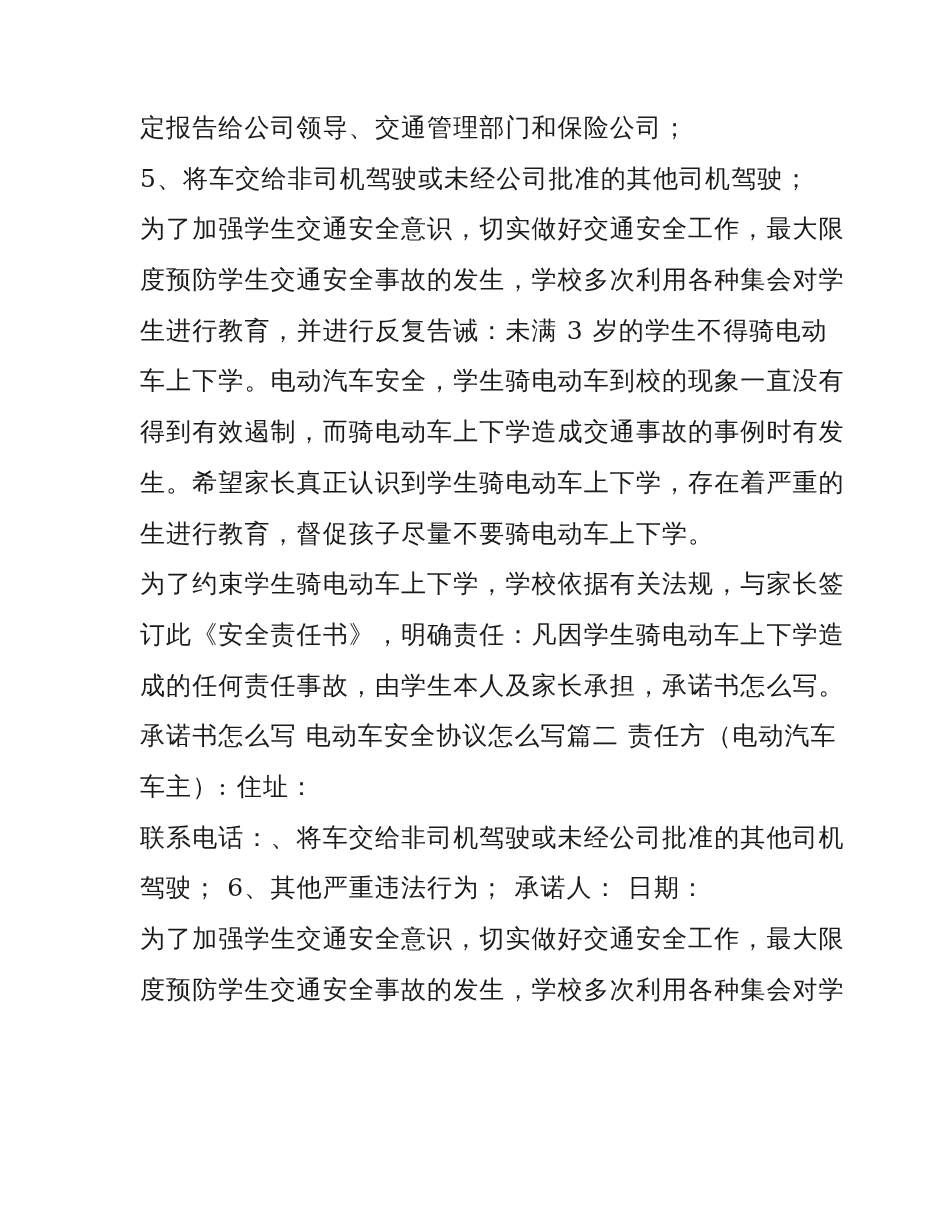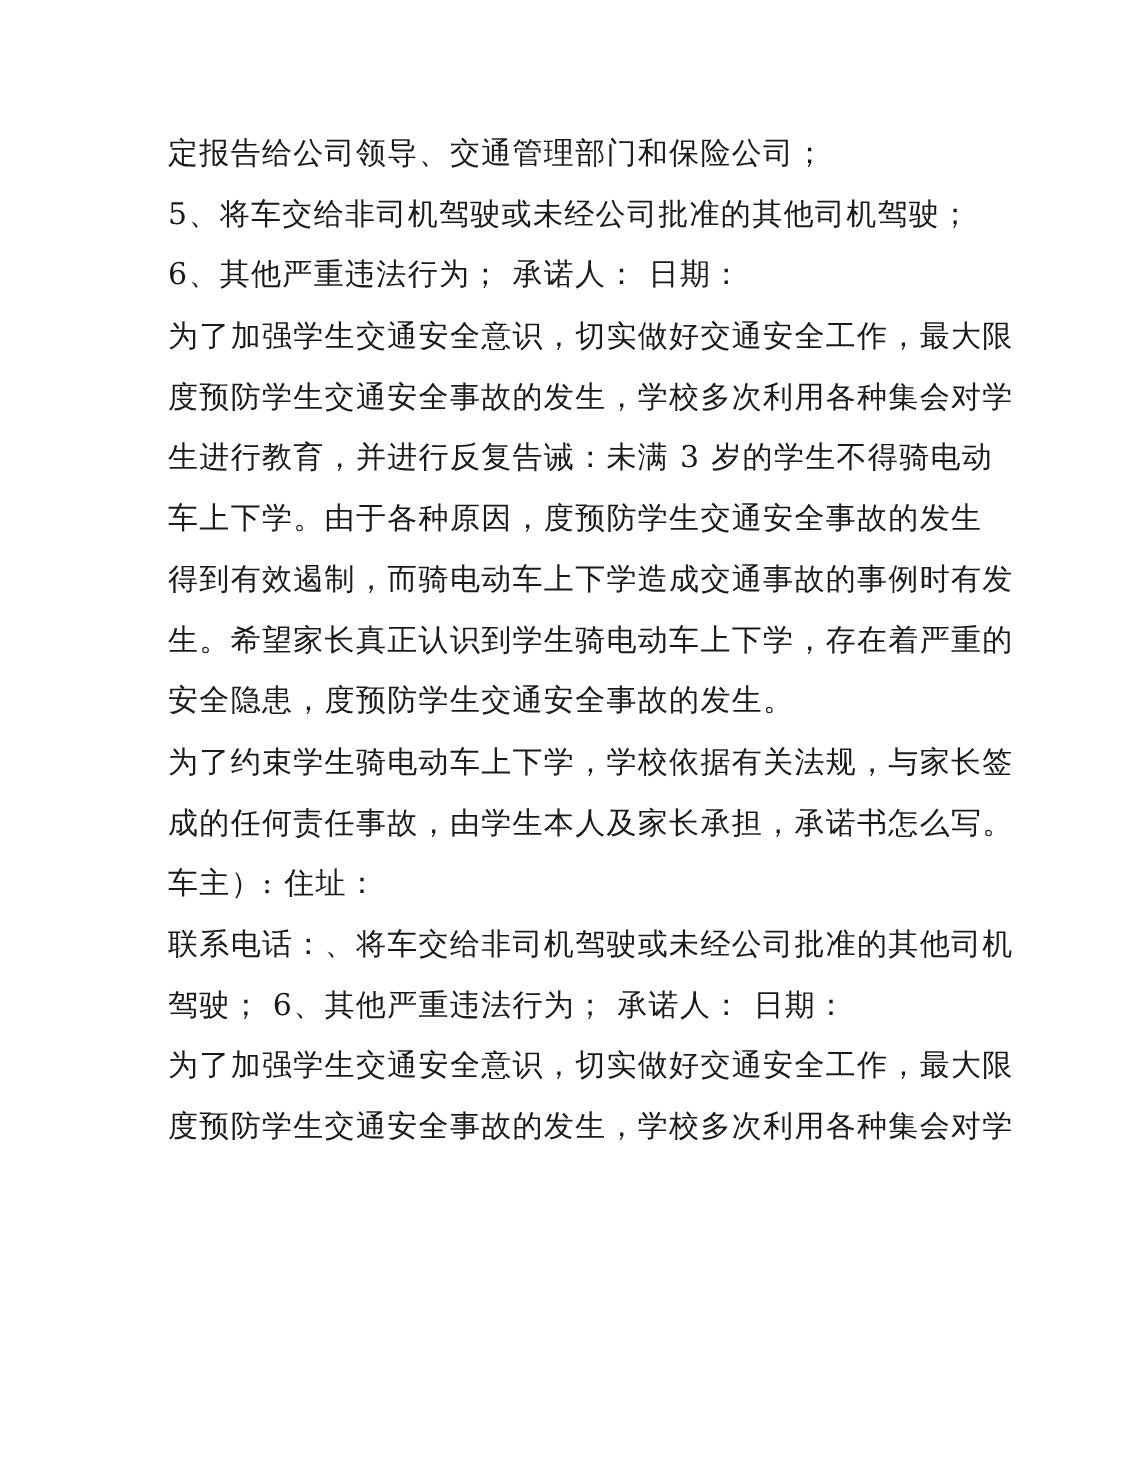--- a/index.html
+++ b/index.html
@@ -39,29 +39,30 @@
       color: #1a1a1a;
     }
   </style>
 </head>
 <body>
 
 <div class="page">
   <div class="content">
     <span class="line">定报告给公司领导、交通管理部门和保险公司；</span>
     <span class="line">5、将车交给非司机驾驶或未经公司批准的其他司机驾驶；</span>
-    <span class="line">6、其他严重违法行为；  承诺人：  日期：</span>
     <span class="line">为了加强学生交通安全意识，切实做好交通安全工作，最大限</span>
     <span class="line">度预防学生交通安全事故的发生，学校多次利用各种集会对学</span>
     <span class="line">生进行教育，并进行反复告诫：未满 3 岁的学生不得骑电动</span>
-    <span class="line">车上下学。由于各种原因，度预防学生交通安全事故的发生</span>
+    <span class="line">车上下学。电动汽车安全，学生骑电动车到校的现象一直没有</span>
     <span class="line">得到有效遏制，而骑电动车上下学造成交通事故的事例时有发</span>
     <span class="line">生。希望家长真正认识到学生骑电动车上下学，存在着严重的</span>
-    <span class="line">安全隐患，度预防学生交通安全事故的发生。</span>
+    <span class="line">生进行教育，督促孩子尽量不要骑电动车上下学。</span>
     <span class="line">为了约束学生骑电动车上下学，学校依据有关法规，与家长签</span>
+    <span class="line">订此《安全责任书》，明确责任：凡因学生骑电动车上下学造</span>
     <span class="line">成的任何责任事故，由学生本人及家长承担，承诺书怎么写。</span>
+    <span class="line">承诺书怎么写 电动车安全协议怎么写篇二 责任方（电动汽车</span>
     <span class="line">车主）: 住址：</span>
     <span class="line">联系电话：、将车交给非司机驾驶或未经公司批准的其他司机</span>
     <span class="line">驾驶；  6、其他严重违法行为；  承诺人：  日期：</span>
     <span class="line">为了加强学生交通安全意识，切实做好交通安全工作，最大限</span>
     <span class="line">度预防学生交通安全事故的发生，学校多次利用各种集会对学</span>
   </div>
 </div>
 
 </body></html>

